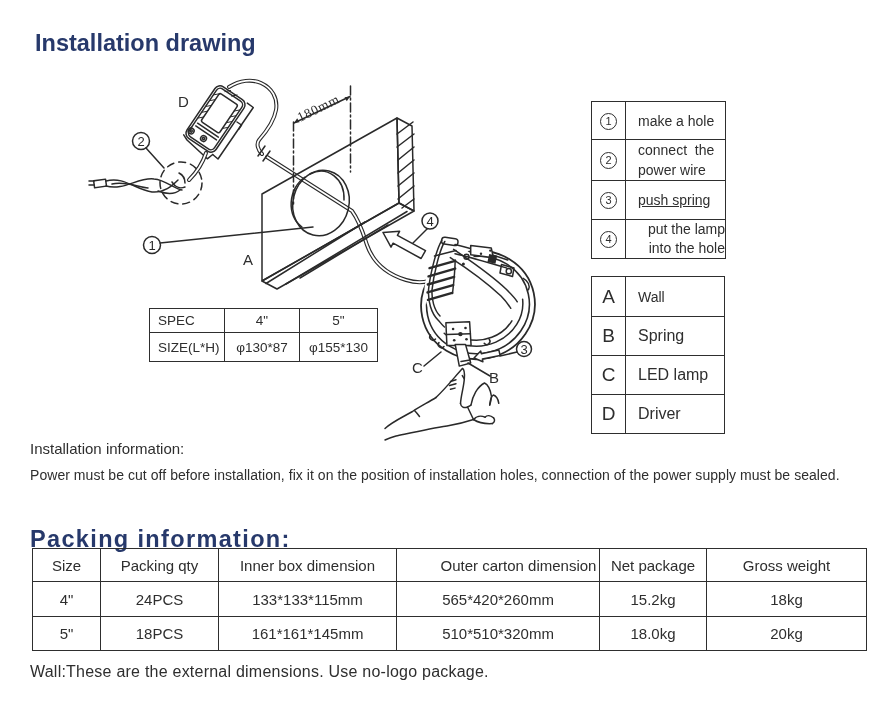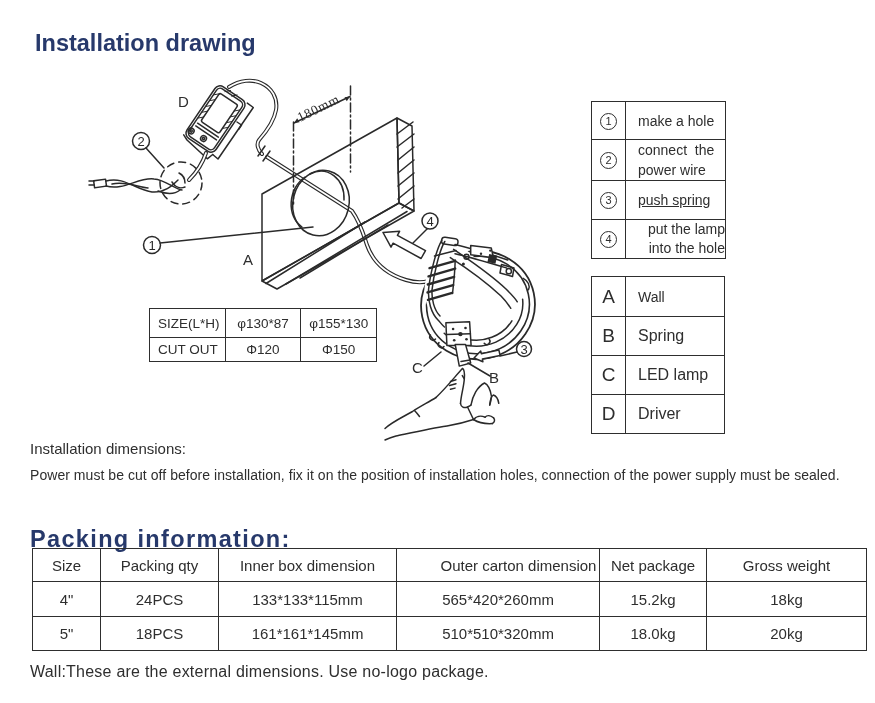--- a/index.html
+++ b/index.html
@@ -19,29 +19,29 @@
 <div class="abs navy" style="left:30px;top:514px;font-size:23.5px;letter-spacing:1.35px;margin-top:12px;">Packing&nbsp;information:</div>
 
 <div class="abs" style="left:178px;top:93px;font-size:15px;">D</div>
 <div class="abs" style="left:243px;top:251px;font-size:15px;">A</div>
 <div class="abs" style="left:412px;top:359px;font-size:15px;">C</div>
 <div class="abs" style="left:489px;top:369px;font-size:15px;">B</div>
 
 <div class="abs" style="left:149px;top:308px;">
 <table style="width:228px;font-size:13.5px;">
   <tbody>
+        <tr style="height:24px;">
+    <td style="width:75px;padding-left:8px;">SPEC</td>
+    <td style="width:75px;text-align:center;">4"</td>
+    <td style="width:78px;text-align:center;">5"</td>
+  </tr>
   <tr style="height:29px;">
     <td style="padding-left:8px;">SIZE(L*H)</td>
     <td style="text-align:center;">φ130*87</td>
     <td style="text-align:center;">φ155*130</td>
-  </tr>
-  <tr style="height:24px;">
-    <td style="padding-left:8px;">CUT OUT</td>
-    <td style="text-align:center;">Φ120</td>
-    <td style="text-align:center;">Φ150</td>
   </tr>
 </tbody>
     </table>
 </div>
 
 <div class="abs" style="left:591px;top:101px;">
 <table style="width:134px;font-size:14px;">
   <tbody>
         <tr style="height:38px;">
     <td style="width:34px;text-align:center;"><span class="circ">1</span></td>
@@ -79,21 +79,21 @@
     <td style="padding-left:12px;font-size:16px;">LED lamp</td>
   </tr>
   <tr style="height:39px;">
     <td style="text-align:center;font-size:19px;">D</td>
     <td style="padding-left:12px;font-size:16px;">Driver</td>
   </tr>
 </tbody>
     </table>
 </div>
 
-<div class="abs" style="left:30px;top:440px;font-size:15px;">Installation dimensions:</div>
+<div class="abs" style="left:30px;top:440px;font-size:15px;">Installation information:</div>
 <div class="abs" style="left:30px;top:467px;font-size:14px;letter-spacing:0.05px;">Power must be cut off before installation, fix it on the position of installation holes, connection of the power supply must be sealed.</div>
 
 <div class="abs" style="left:32px;top:548px;">
 <table style="width:834px;font-size:15px;text-align:center;">
   <tbody>
         <tr style="height:33px;">
     <td style="width:68px;">Size</td>
     <td style="width:118px;">Packing qty</td>
     <td style="width:178px;">Inner box dimension</td>
     <td style="width:203px;padding-left:41px;">Outer carton dimension</td>

